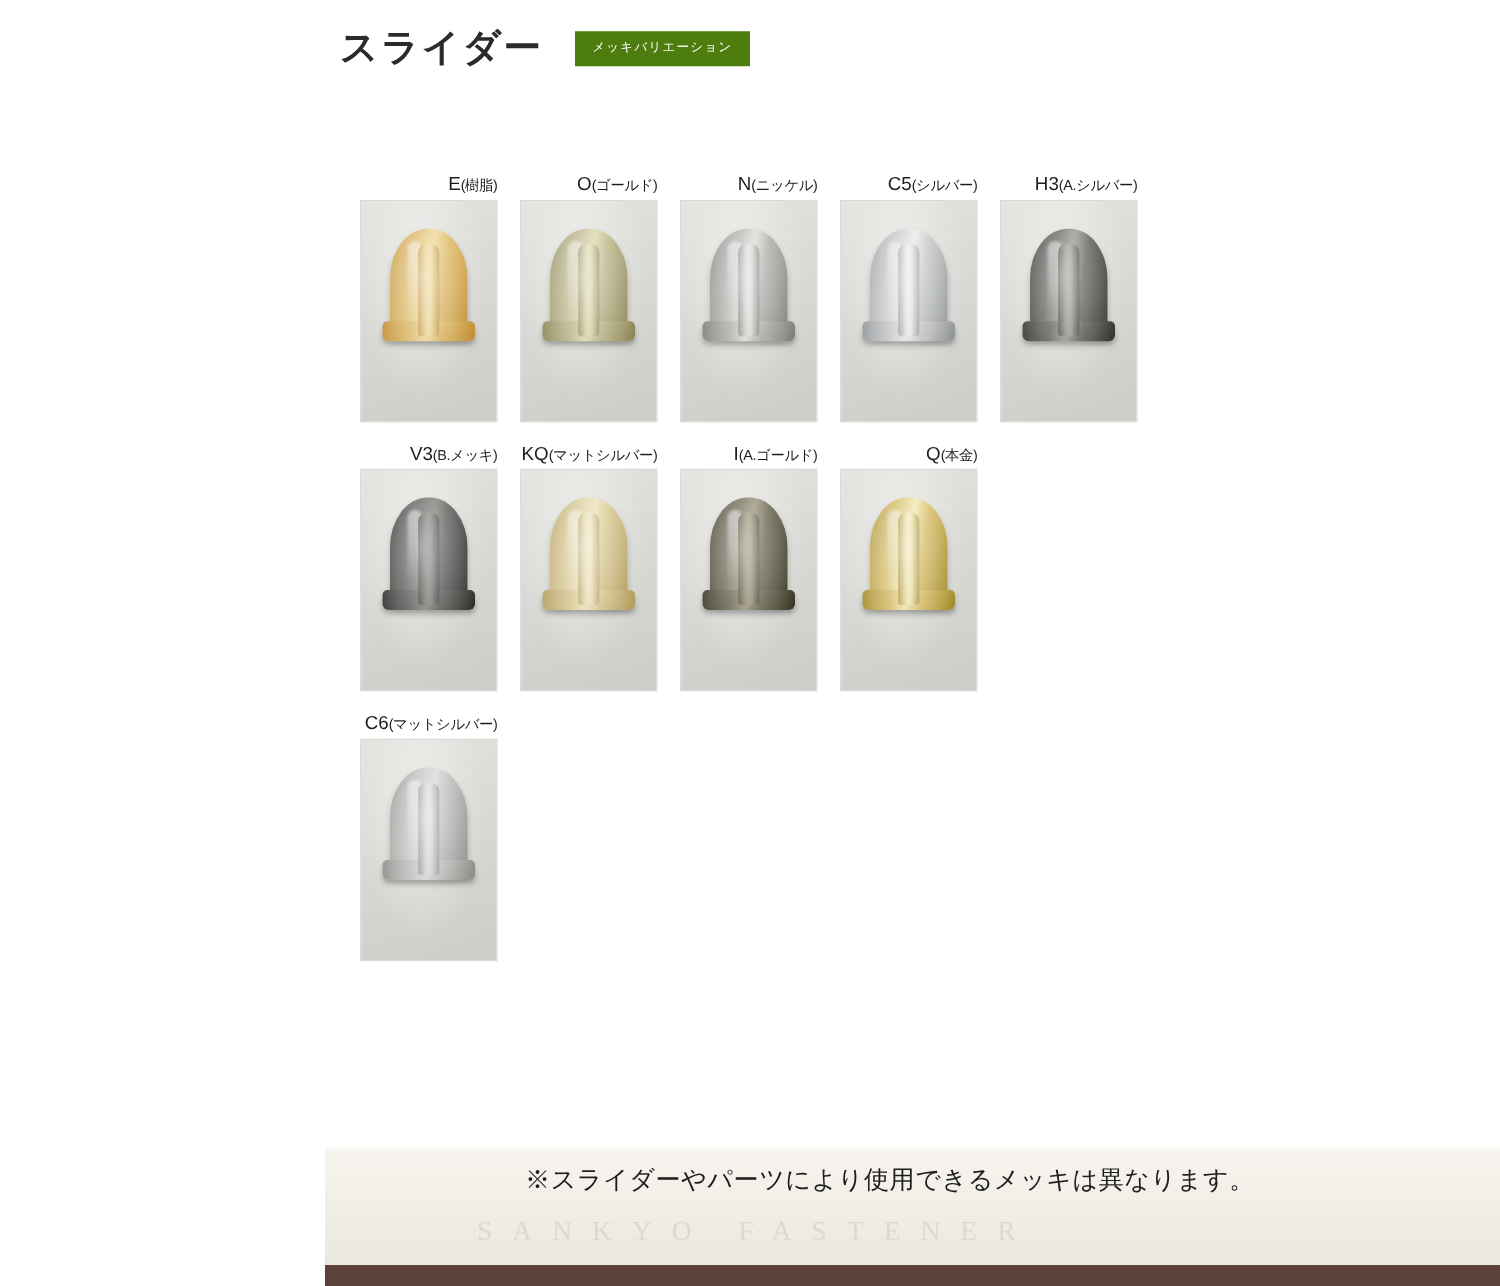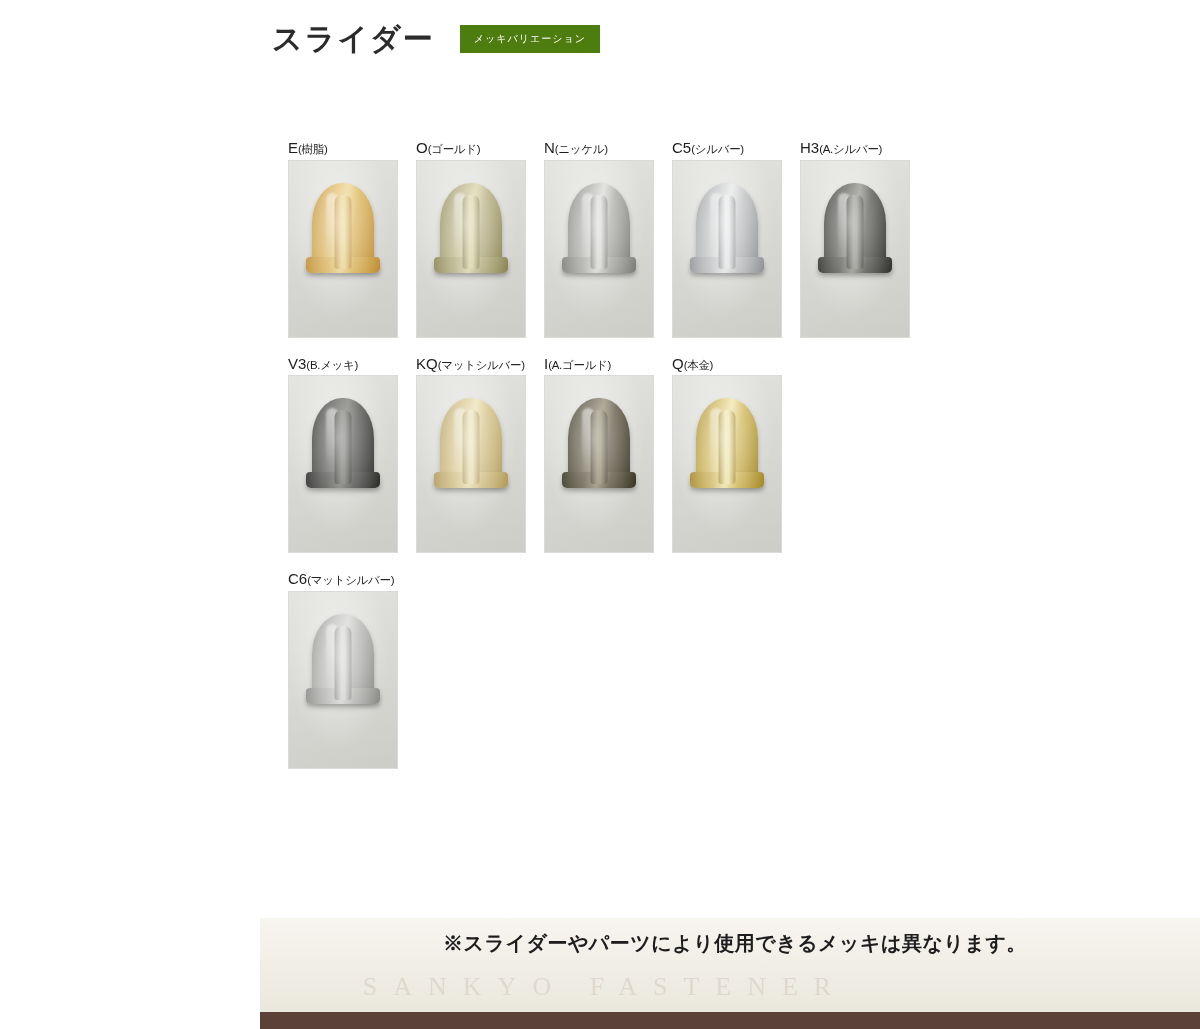--- a/index.html
+++ b/index.html
@@ -55,20 +55,21 @@
   .swatch {
     width: 110px;
     position: relative;
   }
   .swatch-label {
     font-size: 13px;
     color: #1d1d1d;
     white-space: nowrap;
     margin-bottom: 3px;
     line-height: 1.1;
+    text-align: right;
   }
   .swatch-label .code {
     font-size: 15px;
   }
   .swatch-label .name {
     font-size: 11.5px;
     letter-spacing: -0.3px;
   }
   .swatch-photo {
     width: 110px;
@@ -149,32 +150,31 @@
     right: 0;
     top: 918px;
     height: 111px;
     background: linear-gradient(180deg, #f7f5ef 0%, #efece3 55%, #e8e5da 100%);
   }
   .footer-note {
     position: absolute;
     left: 420px;
     top: 930px;
     font-size: 20px;
-    font-weight: bold;
+    font-weight: normal;
     color: #1d1d1d;
     letter-spacing: 0.5px;
-    margin-left: 23px;
   }
   .footer-wordmark {
     position: absolute;
     left: 270px;
     top: 972px;
     width: 670px;
     text-align: center;
-    font-size: 26px;
+    font-size: 22px;
     letter-spacing: 16px;
     color: #ded9cc;
     font-family: "Liberation Serif", serif;
     white-space: nowrap;
   }
   .footer-bar {
     position: absolute;
     left: 260px;
     right: 0;
     bottom: 0;

